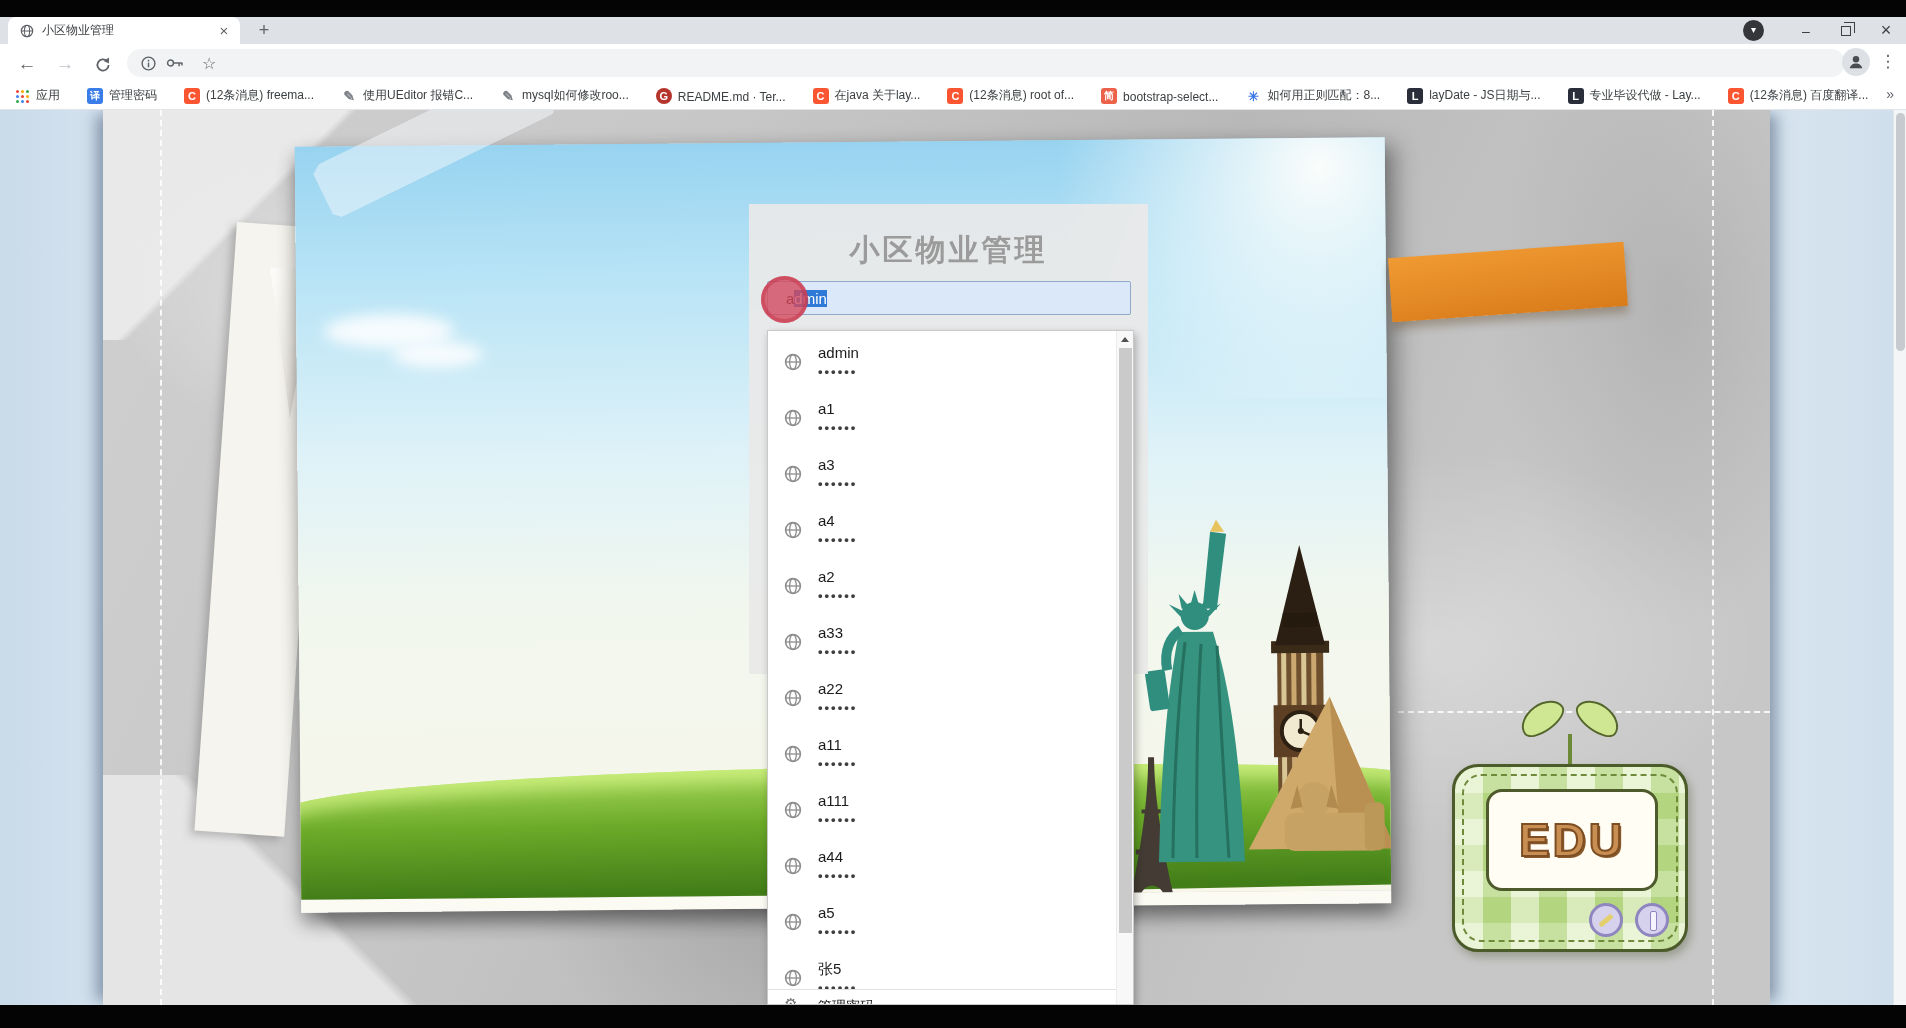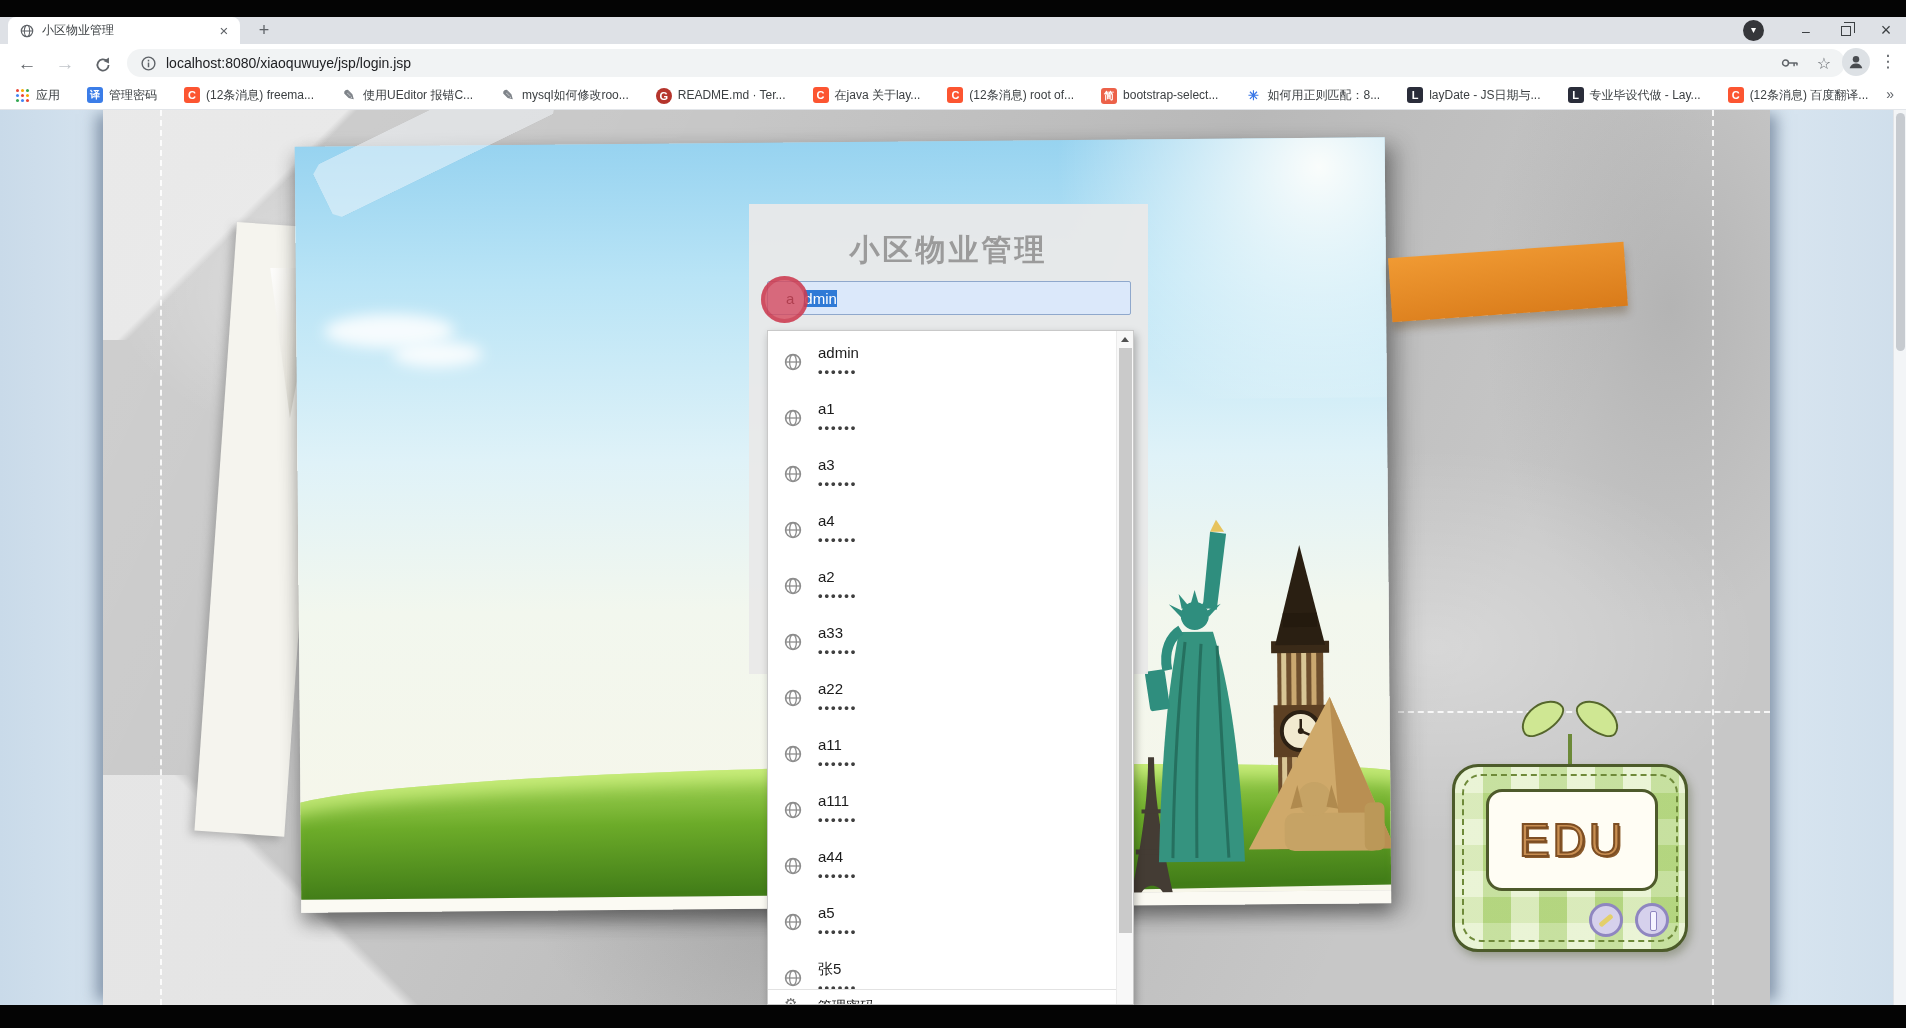--- a/index.html
+++ b/index.html
@@ -33,21 +33,21 @@
   .addressbar { position:absolute; left:127px; top:5px; width:1718px; height:28px; background:#f1f3f4; border-radius:14px; display:flex; align-items:center; padding:0 14px; }
   .info-ic { flex:0 0 auto; margin-right:10px; }
   .url { font-size:14px; color:#202124; flex:1; white-space:nowrap; overflow:hidden; }
   .addr-right { display:flex; align-items:center; gap:18px; }
   .star-ic { font-size:16px; color:#5f6368; }
   .avatar { position:absolute; right:36px; top:4px; width:28px; height:28px; border-radius:50%; background:#dde1e5; display:flex; align-items:center; justify-content:center; }
   .menu3 { position:absolute; right:8px; top:5px; width:20px; text-align:center; color:#5f6368; font-size:17px; line-height:26px; }
 
   
   .bookmarks { position:absolute; left:0; top:82px; width:100%; height:28px; background:#fff; border-bottom:1px solid #e2e5e9; display:flex; align-items:center; padding:0 34px 0 14px; gap:27px; overflow:hidden; }
-  .bm { display:flex; align-items:flex-start; min-width:0; flex:0 0 auto; }
+  .bm { display:flex; align-items:flex-end; min-width:0; flex:0 0 auto; }
   .bm-label { font-size:12px; color:#3c4043; white-space:nowrap; }
   .bm-ic { width:16px; height:16px; border-radius:3px; display:inline-flex; align-items:center; justify-content:center; font-size:11px; font-weight:700; color:#fff; margin-right:6px; flex:0 0 auto; }
   .bm-translate { background:#3b7de8; font-size:10px; }
   .bm-csdn { background:#fc5531; }
   .bm-jianshu { background:#ec6149; font-size:10px; }
   .bm-gitee { background:#b5342c; border-radius:50%; }
   .bm-layui { background:#2a2d3a; }
   .bm-pen { background:transparent; color:#7d8288; font-size:14px; }
   .bm-flower { background:transparent; color:#3b78e7; font-size:13px; }
   .bm-apps { position:relative; background:transparent; }
@@ -112,33 +112,33 @@
   .leaf-l { left:66px; top:8px; transform:rotate(-36deg); }
   .leaf-r { left:122px; top:8px; transform:rotate(36deg); }
   .tv { position:absolute; left:0; top:68px; width:236px; height:188px; background:#cfe6a0; border:3px solid #4c5b2a; border-radius:26px;
     background-image:
       repeating-linear-gradient(90deg, rgba(255,255,255,.38) 0 28px, rgba(142,190,84,.28) 28px 56px),
       repeating-linear-gradient(0deg, rgba(255,255,255,.30) 0 26px, rgba(150,195,90,.22) 26px 52px);
     box-shadow:3px 5px 8px rgba(70,80,40,.35); }
   .tv::before { content:""; position:absolute; inset:7px; border:2px dashed #6f8a3a; border-radius:19px; }
   .tv-screen { position:absolute; left:31px; top:22px; width:172px; height:102px; background:#fffdf4; border:3px solid #4e5a2b; border-radius:16px;
     display:flex; align-items:center; justify-content:center; }
-  .edu-text { font-size:46px; font-weight:400; color:#c98f52; letter-spacing:3px; -webkit-text-stroke:2px #7d4e23;
+  .edu-text { font-size:46px; font-weight:700; color:#c98f52; letter-spacing:3px; -webkit-text-stroke:2px #7d4e23;
     text-shadow:2px 2px 0 #8a5a2b; }
   .knob { position:absolute; width:34px; height:34px; border-radius:50%; background:#d6d1ec; border:3px solid #8f86c0; bottom:12px; }
   .knob1 { right:62px; } .knob2 { right:16px; }
   .knob1::before { content:""; position:absolute; left:6px; top:12px; width:16px; height:5px; background:#e3cf6b; transform:rotate(-40deg); border-radius:2px; }
   .knob2::before { content:""; position:absolute; left:12px; top:5px; width:5px; height:18px; background:#f5f3ff; border:1px solid #8f86c0; border-radius:2px; }
 
   
   .panel { position:absolute; left:749px; top:94px; width:399px; height:470px; background:rgba(233,233,233,.94); z-index:10; }
   .panel-title { margin-top:26px; text-align:center; font-size:30px; font-weight:700; color:#9b9b9b; letter-spacing:3px; }
   .login-input { position:absolute; left:18px; top:77px; width:364px; height:34px; background:#dbe8fa; border:1px solid #8fa8cc; border-radius:2px;
     display:flex; align-items:center; padding-left:18px; font-size:15px; color:#141414; }
-  .sel { background:#2f7ad6; color:#fff;margin-left:10px; }
+  .sel { background:#2f7ad6; color:#fff; }
 
   .touch-dot { position:absolute; left:761px; top:166px; width:47px; height:47px; border-radius:50%; z-index:13;
     background:rgba(214,72,92,.8); box-shadow:inset 0 0 0 4px rgba(196,48,72,.45); }
 
   
   .dropdown { position:absolute; left:767px; top:220px; width:367px; height:675px; background:#fff; border:1px solid #c9c9c9;
     box-shadow:2px 4px 8px rgba(0,0,0,.28); z-index:12; overflow:hidden; }
   .sugg-list { position:absolute; left:0; top:6px; right:18px; }
   .sugg { position:relative; height:56px; }
   .sugg .globe { position:absolute; left:16px; top:16px; }
@@ -195,21 +195,20 @@
         <path d="M16.2 10a6.2 6.2 0 1 1-1.9-4.5" fill="none" stroke="#5f6368" stroke-width="2"></path>
         <polygon points="16.6,1.8 16.6,8.2 10.6,5.6" fill="#5f6368"></polygon>
       </svg>
     </div>
     <div class="addressbar">
       <svg class="info-ic" width="15" height="15" viewBox="0 0 16 16">
         <circle cx="8" cy="8" r="6.8" fill="none" stroke="#5f6368" stroke-width="1.5"></circle>
         <rect x="7.2" y="7" width="1.6" height="5" fill="#5f6368"></rect>
         <rect x="7.2" y="4" width="1.6" height="1.8" fill="#5f6368"></rect>
       </svg>
-      <span class="url">localhost:8080/xiaoquwuye/jsp/login.jsp</span>
       <span class="addr-right">
         <svg width="18" height="12" viewBox="0 0 22 12">
           <circle cx="5.5" cy="6" r="3.6" fill="none" stroke="#5f6368" stroke-width="1.8"></circle>
           <line x1="9" y1="6" x2="20" y2="6" stroke="#5f6368" stroke-width="1.8"></line>
           <line x1="16" y1="6" x2="16" y2="10" stroke="#5f6368" stroke-width="1.8"></line>
           <line x1="19.5" y1="6" x2="19.5" y2="9" stroke="#5f6368" stroke-width="1.8"></line>
         </svg>
         <span class="star-ic">☆</span>
       </span>
     </div>

